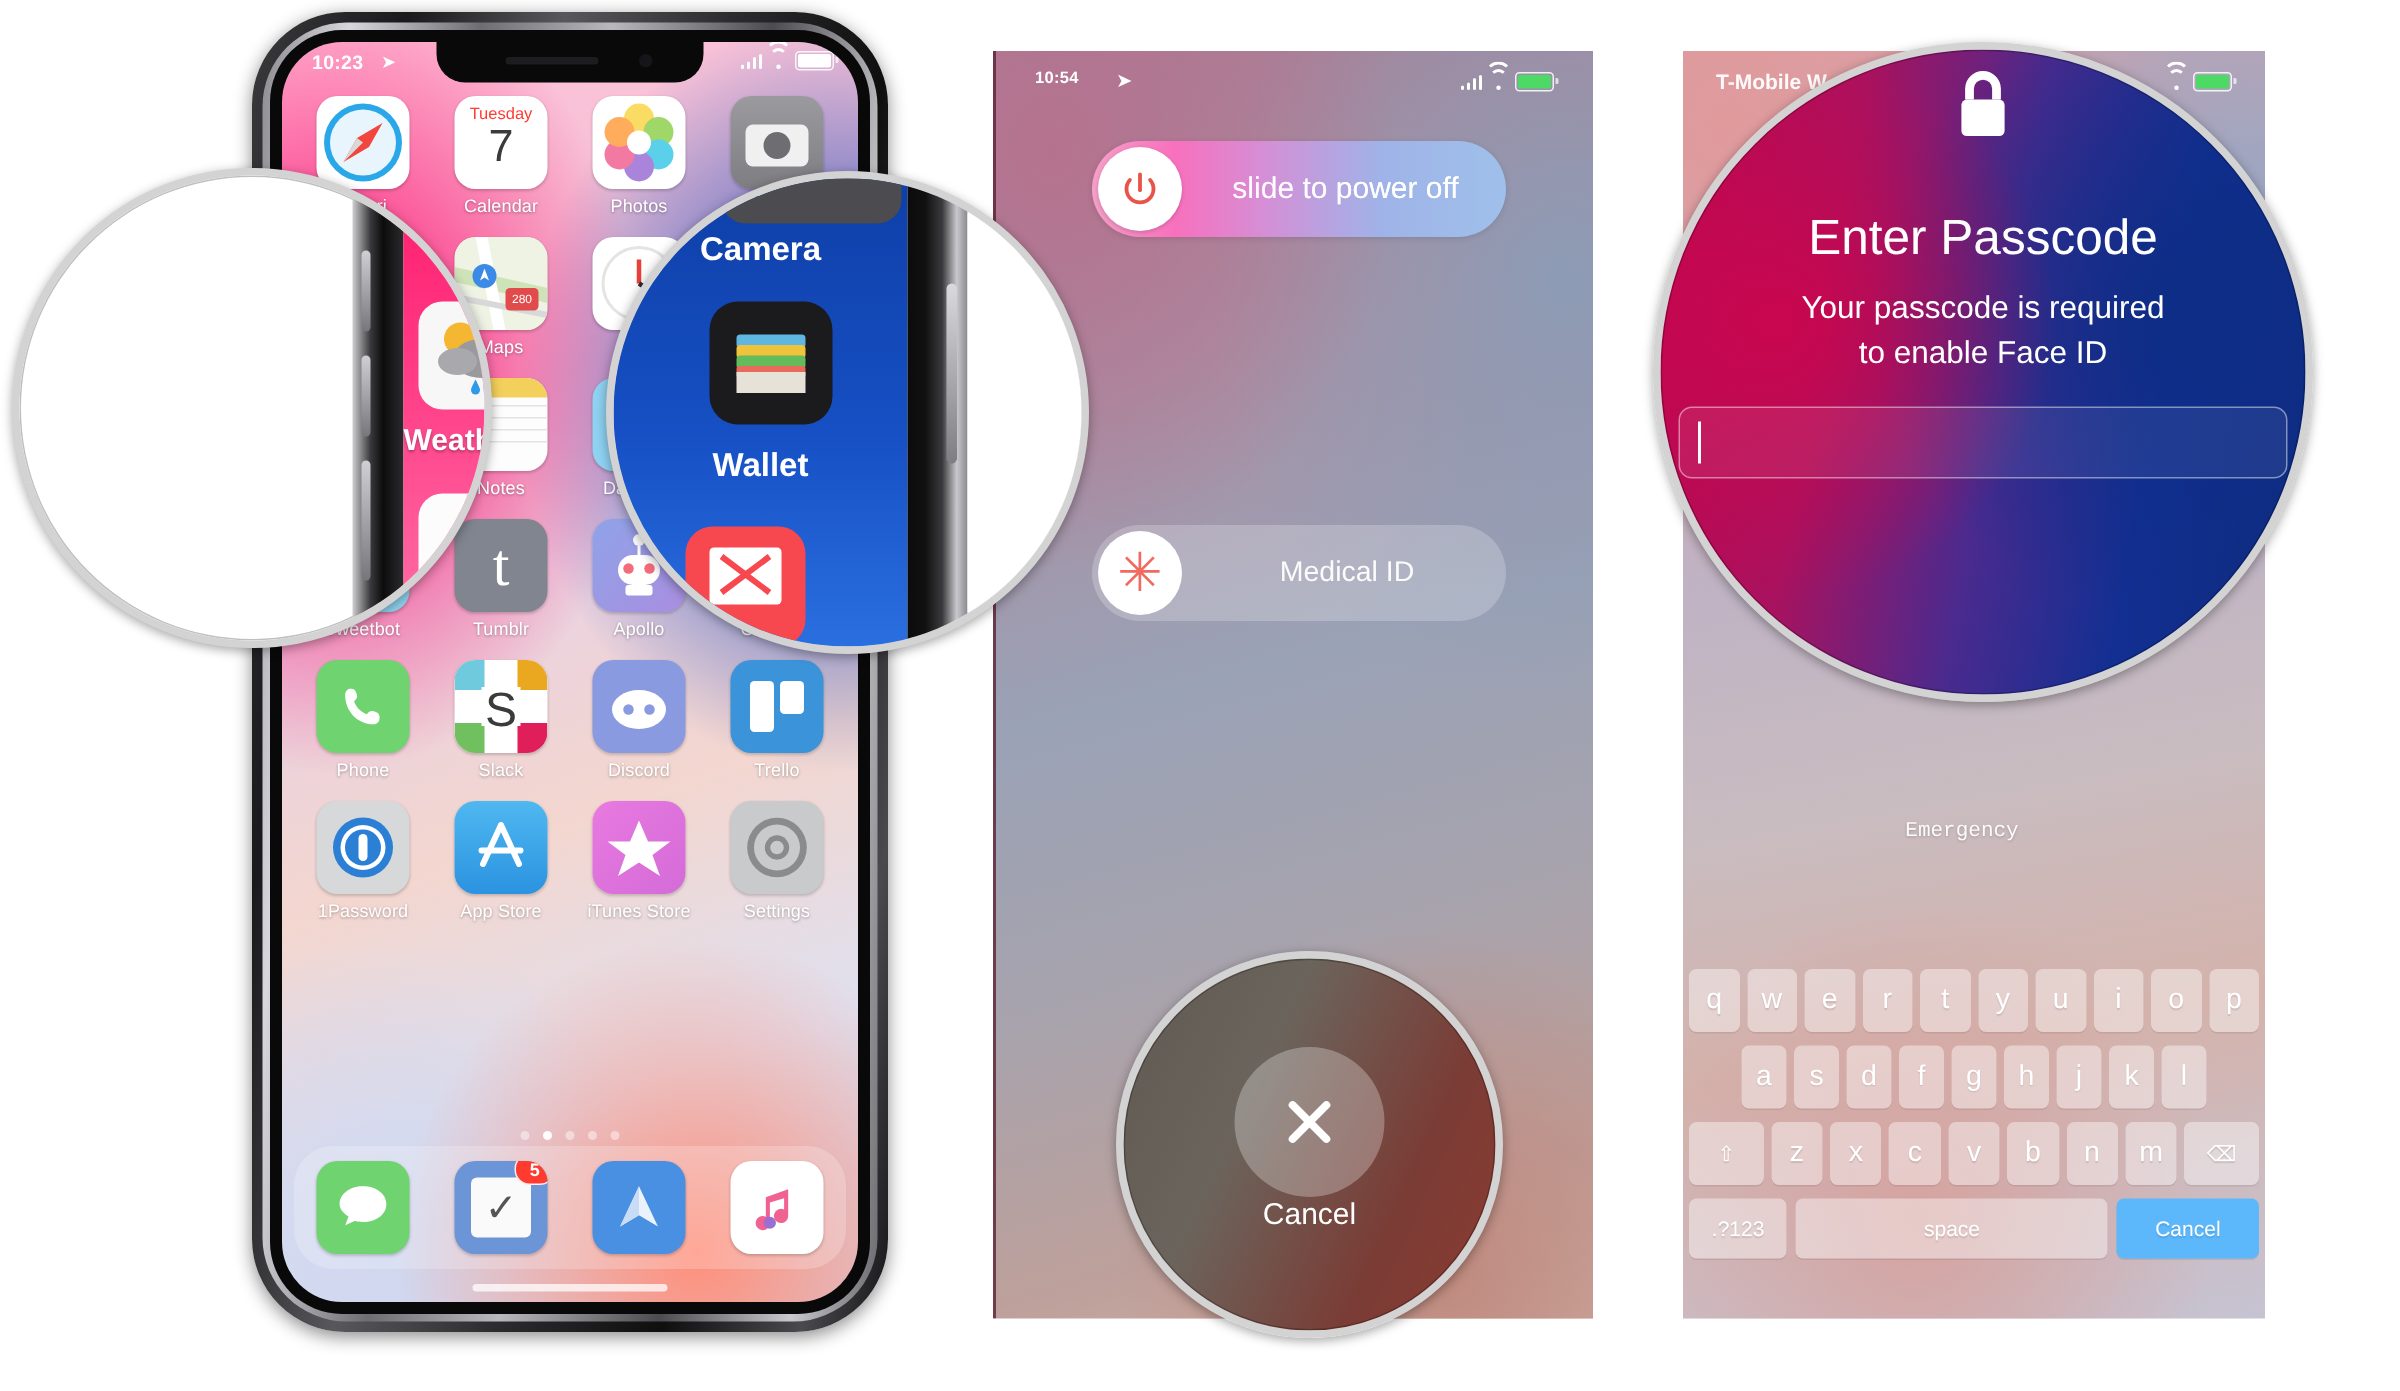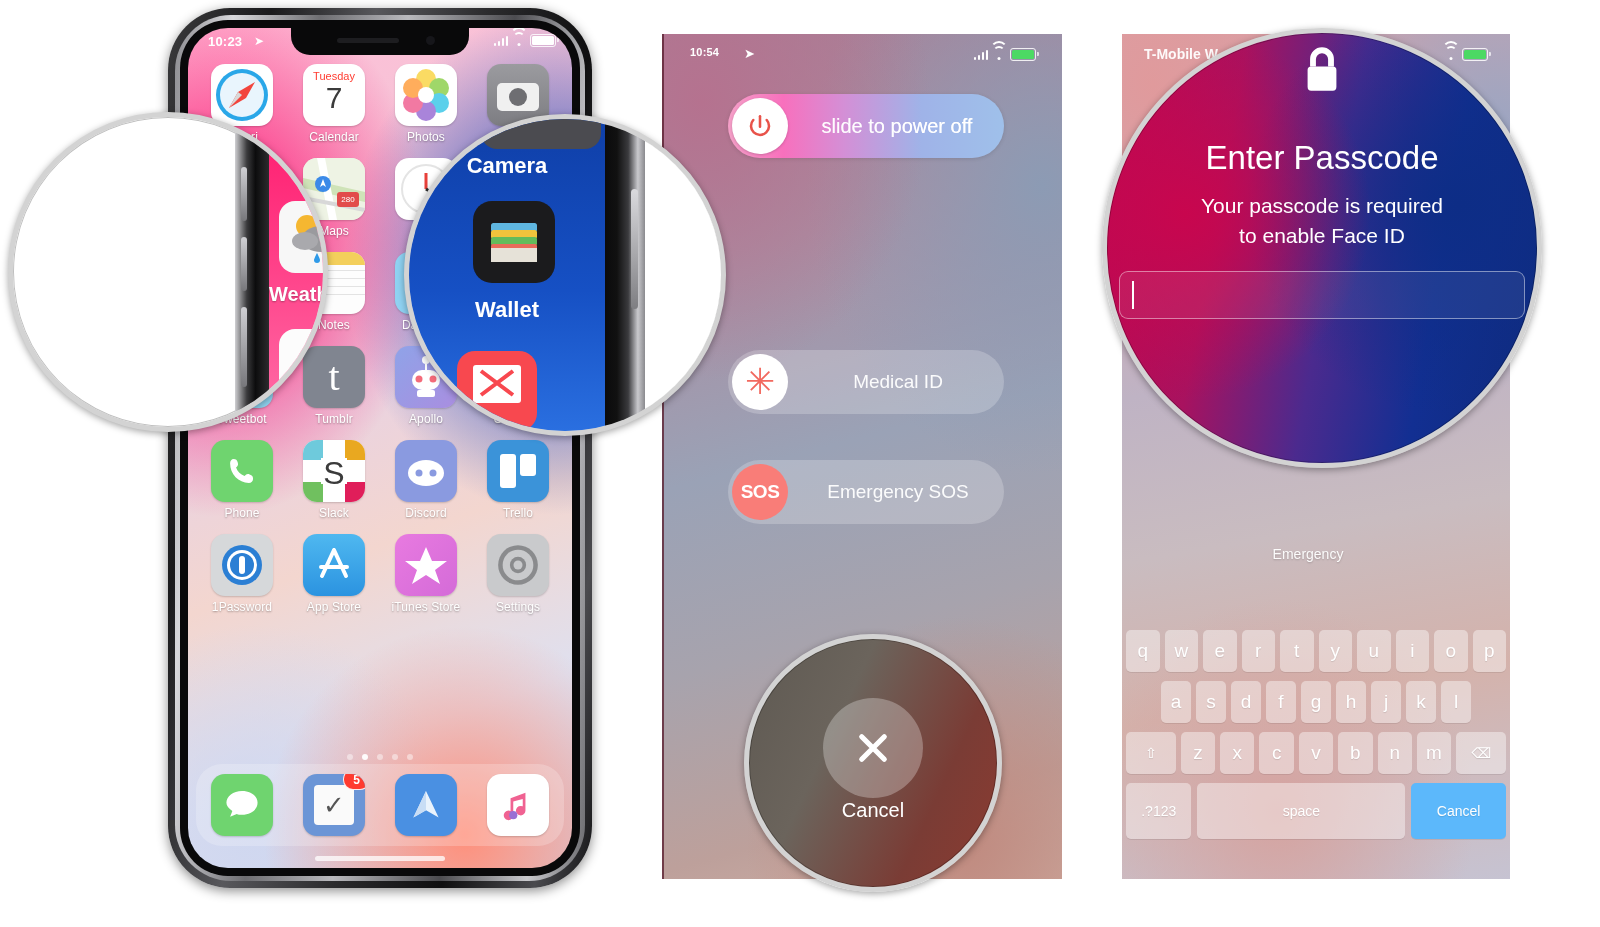--- a/index.html
+++ b/index.html
@@ -110,32 +110,32 @@
            background:#fff;}
 
   
   #panel-passcode{position:absolute;left:1122px;top:34px;width:388px;height:845px;overflow:hidden;
       background:
         radial-gradient(90% 48% at 8% 6%, #e09a9c 0%, rgba(224,154,156,0) 58%),
         radial-gradient(90% 50% at 96% 12%, #9aa5c2 0%, rgba(154,165,194,0) 60%),
         radial-gradient(85% 42% at 40% 92%, #d5a3a0 0%, rgba(213,163,160,0) 60%),
         linear-gradient(170deg,#d7a0a7 0%,#cfa9b3 20%,#bfb3c4 40%,#c9bcc0 58%,#d4b2ab 76%,#c6c3d2 100%);}
   .emergency-label{position:absolute;left:0;right:16px;top:512px;text-align:center;font-size:14px;
-           color:rgba(255,255,255,.95);text-shadow:0 1px 2px rgba(0,0,0,.2);}
+           color:rgba(255,255,255,.95);text-shadow:0 1px 2px rgba(0,0,0,.2);font-family:Liberation Mono, monospace;}
   .kb{position:absolute;left:0;right:0;bottom:40px;padding:0 4px;}
   .kbrow{display:flex;justify-content:center;gap:5px;margin-bottom:9px;}
   .key{height:42px;border-radius:5px;background:rgba(255,255,255,.42);display:flex;align-items:center;
        justify-content:center;color:#fff;font-size:19px;text-shadow:0 1px 1px rgba(0,0,0,.12);
        box-shadow:0 1px 0 rgba(0,0,0,.08);min-width:30px;flex:1;}
   .key.wide{flex:1.45;font-size:14px;}
   .key.space{flex:4.6;font-size:14px;}
   .key.cancel{flex:2.1;font-size:14px;background:#5cb8fb;color:#fff;}
   .key.blank{background:transparent;box-shadow:none;flex:.45;}
   .kb-bottom{display:flex;justify-content:center;gap:6px;margin-top:3px;}
-  .kb-bottom .key{height:56px;}
+  .kb-bottom .key{height:40px;}
   .passfield{position:absolute;left:20px;right:20px;top:243px;height:42px;border-radius:8px;
        border:1px solid rgba(255,255,255,.5);background:rgba(255,255,255,.10);}
   .caret{position:absolute;left:9px;top:8px;width:2px;height:26px;background:rgba(255,255,255,.95);}
 </style>
 </head>
 <body>
 
 <div id="panel-home">
   <div class="device">
     <div class="device-inner"></div>
@@ -549,26 +549,20 @@
     <div class="ptxt">slide to power off</div>
   </div>
 
   <div class="pill" style="top:316px">
     <div class="pic" style="background:#fff">
       <span style="color:#f2695f;font-size:36px;line-height:36px">✳</span>
     </div>
     <div class="ptxt">Medical ID</div>
   </div>
 
-  <div class="pill" style="top:426px">
-    <div class="pic" style="background:#f97d78">
-      <span style="color:#fff;font-size:19px;font-weight:bold;letter-spacing:-.5px">SOS</span>
-    </div>
-    <div class="ptxt">Emergency SOS</div>
-  </div>
 </div>
 
 <div class="callout" style="left:744px;top:634px;width:248px;height:248px;
             background:linear-gradient(115deg,#5e5952 0%,#6b645c 35%,#7a3c35 72%,#8c3b31 100%);">
   <div style="position:absolute;left:50%;top:44%;transform:translate(-50%,-50%);width:100px;height:100px;border-radius:50%;
               background:rgba(255,255,255,.28);display:flex;align-items:center;justify-content:center">
     <svg viewBox="0 0 60 60" width="52" height="52">
         <path d="M17 17 L43 43 M43 17 L17 43" stroke="#fff" stroke-width="6" stroke-linecap="round"></path>
       </svg>
   </div>

